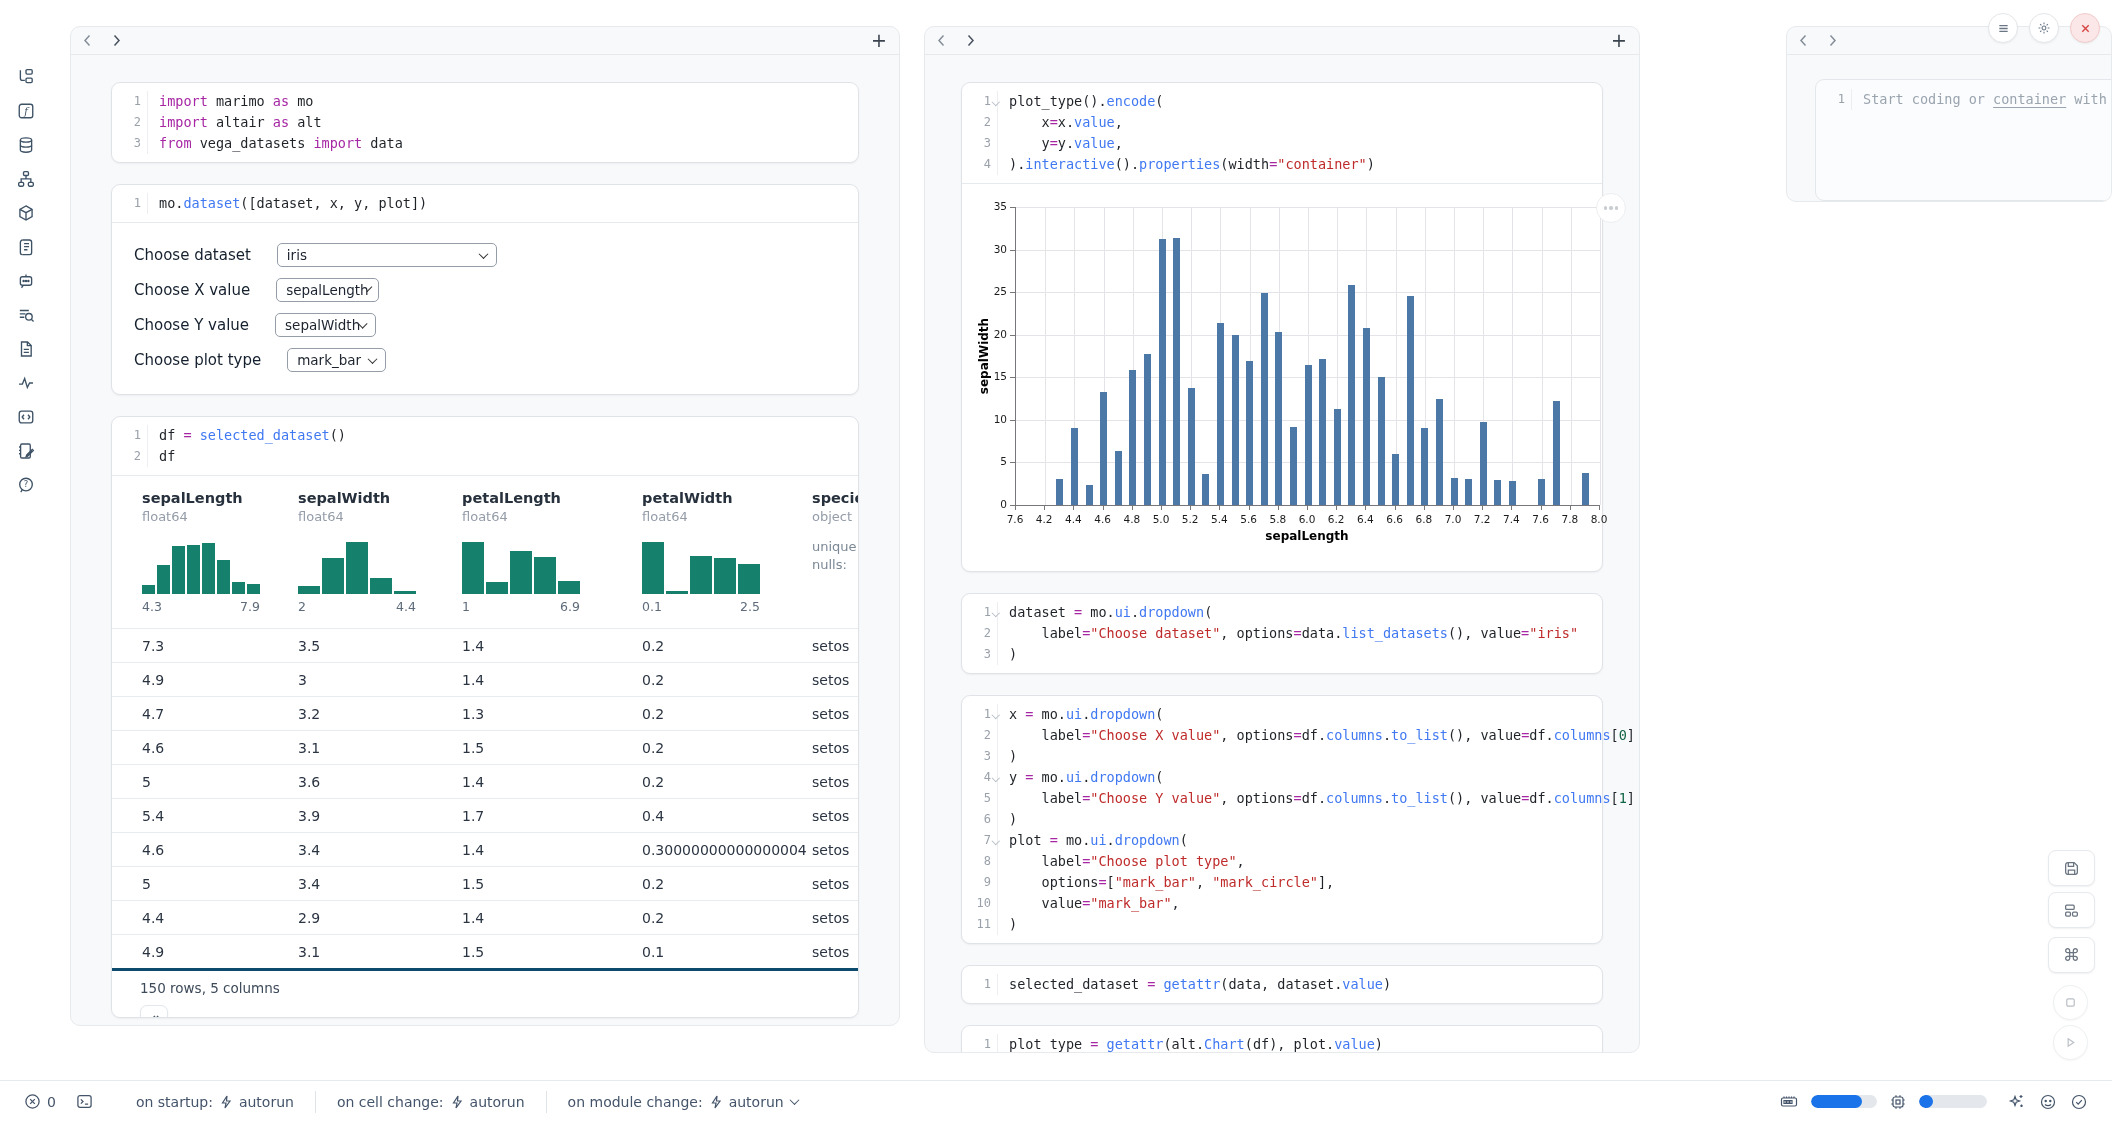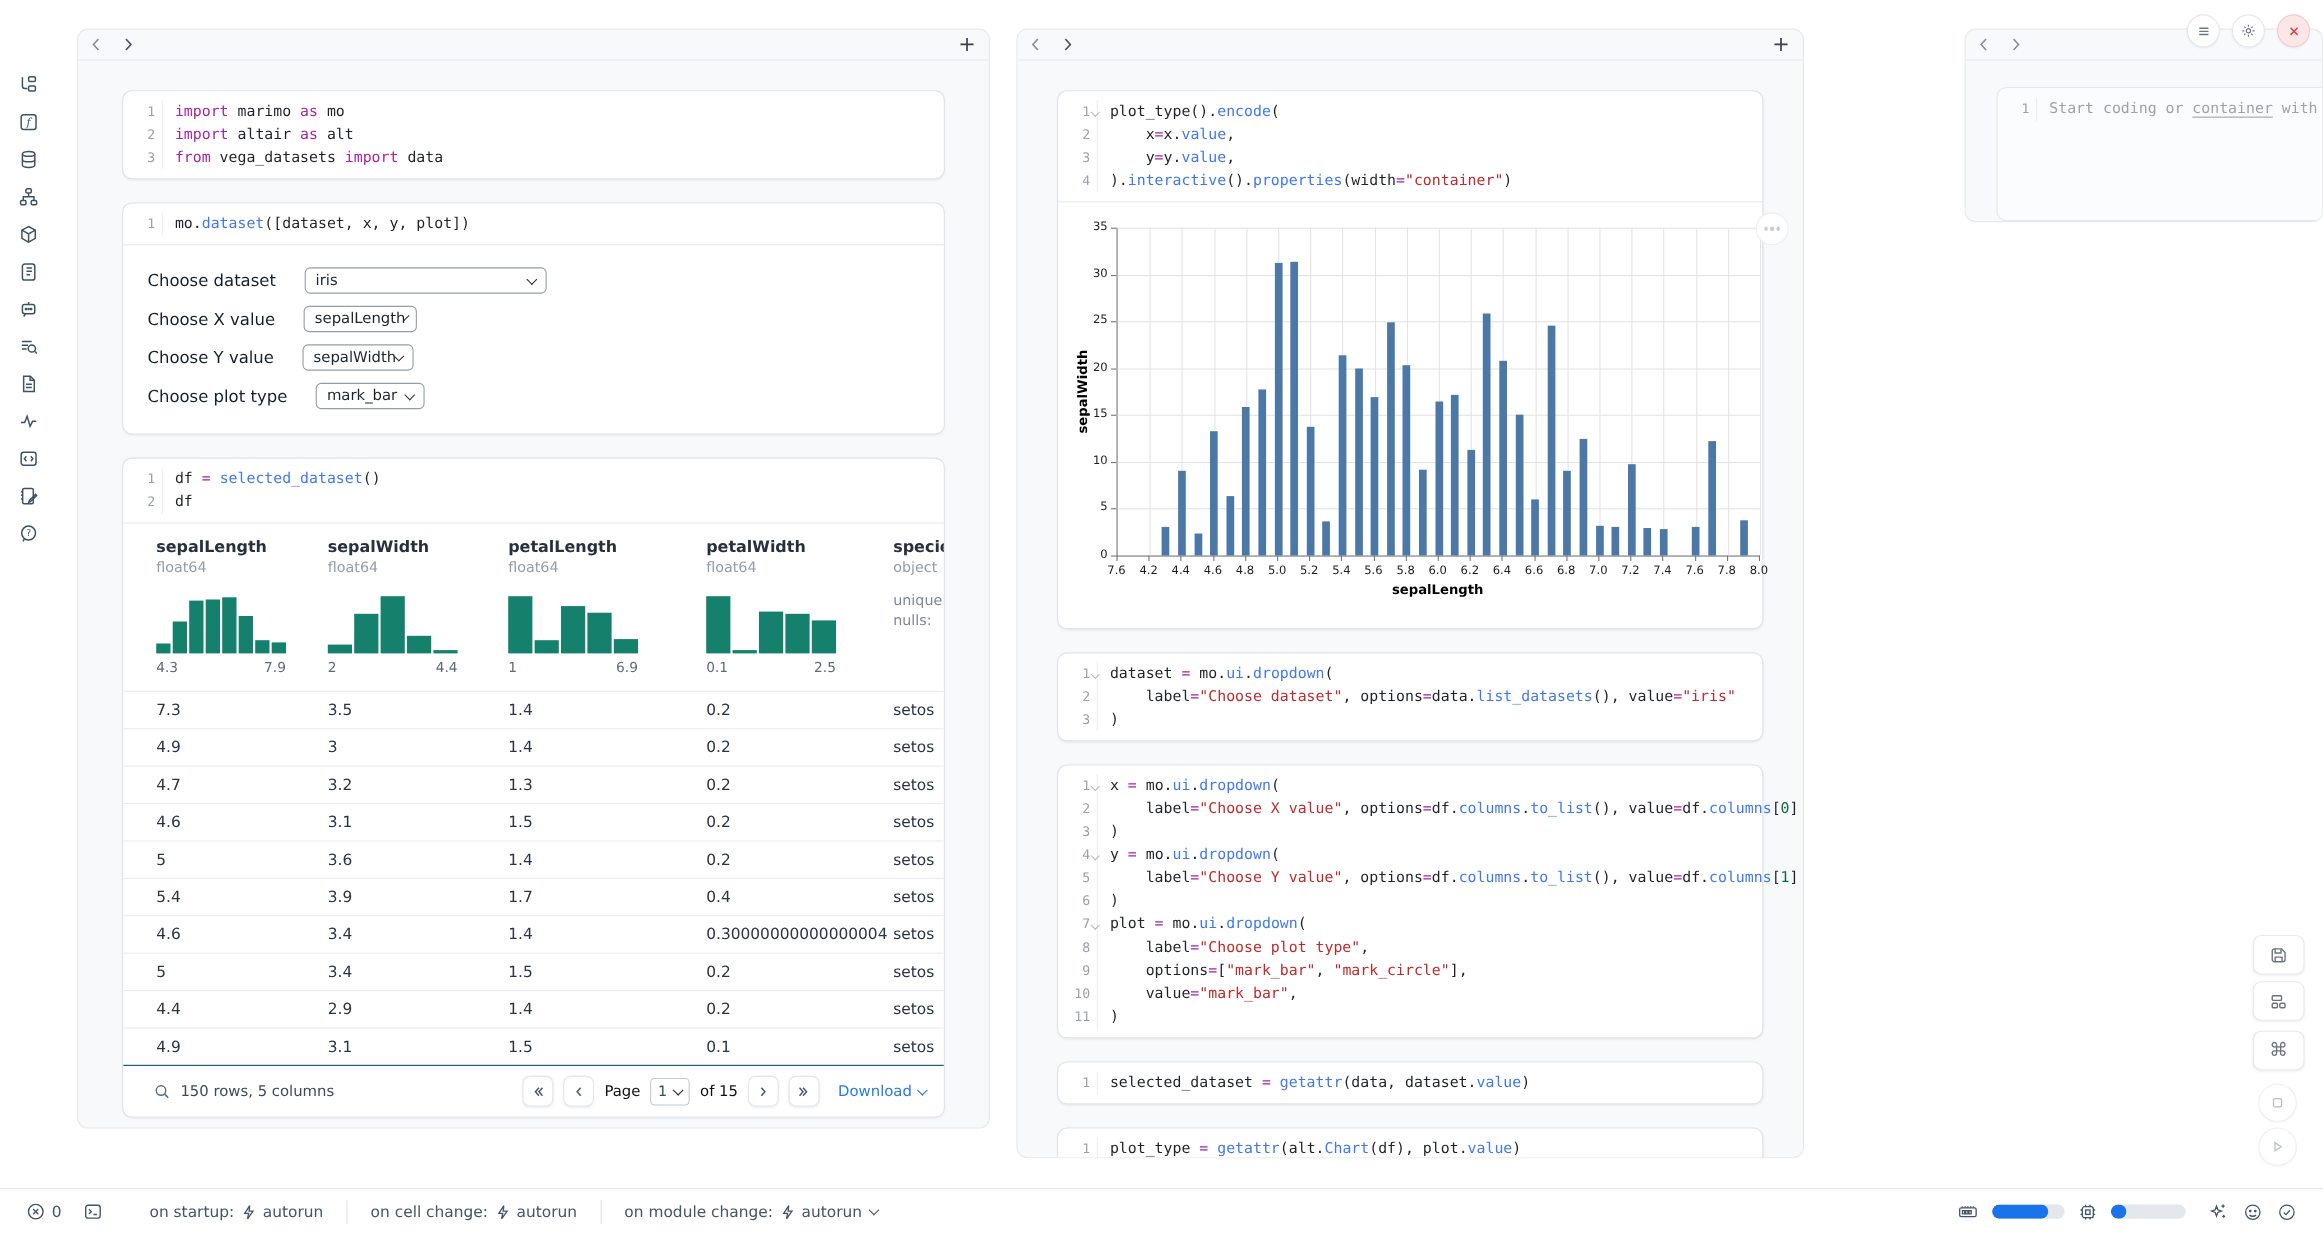--- a/index.html
+++ b/index.html
@@ -43,22 +43,22 @@
   .tablewrap{overflow:hidden;}
   .thead{display:flex;padding:14px 0 0 30px;}
   .thname{font-weight:bold;font-size:14.5px;color:#27313d;}
   .thtype{font-size:13px;color:#949ca8;margin-top:3px;}
   .thmeta{font-size:13px;color:#7c8896;margin-top:14px;line-height:18px;}
   .hist{display:flex;align-items:flex-end;gap:2px;height:58px;width:118px;margin-top:12px;}
   .hist .hbar{flex:1;background:#15806c;}
   .range{display:flex;justify-content:space-between;width:118px;font-size:12.5px;color:#5d6b7a;margin-top:5px;padding-bottom:14px;}
   .trow{display:flex;height:33px;align-items:center;border-top:1px solid #e9ecef;padding-left:30px;
         font-size:14px;color:#2a3442;}
-  .tfoot{height:46px;display:flex;align-items:center;border-top:1px solid #0c4a6e;padding:0 16px 0 28px;
-         gap:9px;font-size:13.5px;color:#3d4a59;}
+  .tfoot{height:46px;display:flex;border-top:3px solid #0c4a6e;padding:0 16px 0 28px;
+         gap:9px;font-size:13.5px;color:#3d4a59;flex-direction:column;}
   .pgbtn{width:26px;height:26px;border:1px solid #e3e7ec;border-radius:7px;background:#fff;
          box-shadow:0 1px 2px rgba(0,0,0,.07);display:flex;align-items:center;justify-content:center;
          color:#4a5868;cursor:pointer;flex:0 0 26px;}
   .pageselect{height:23px;border:1px solid #c2c9d2;border-radius:4px;background:#fff;display:inline-flex;
               align-items:center;gap:7px;padding:0 6px;font-size:13px;cursor:pointer;}
   .dl{color:#2a7ae4;display:flex;align-items:center;gap:6px;cursor:pointer;margin-left:8px;}
   .dl .chev{border-color:#2a7ae4;}
   
   .chart{position:relative;height:387px;font-family:"DejaVu Sans","Liberation Sans",sans-serif;}
   .plot{position:absolute;left:53px;top:23px;width:584px;height:298px;background:#fff;

